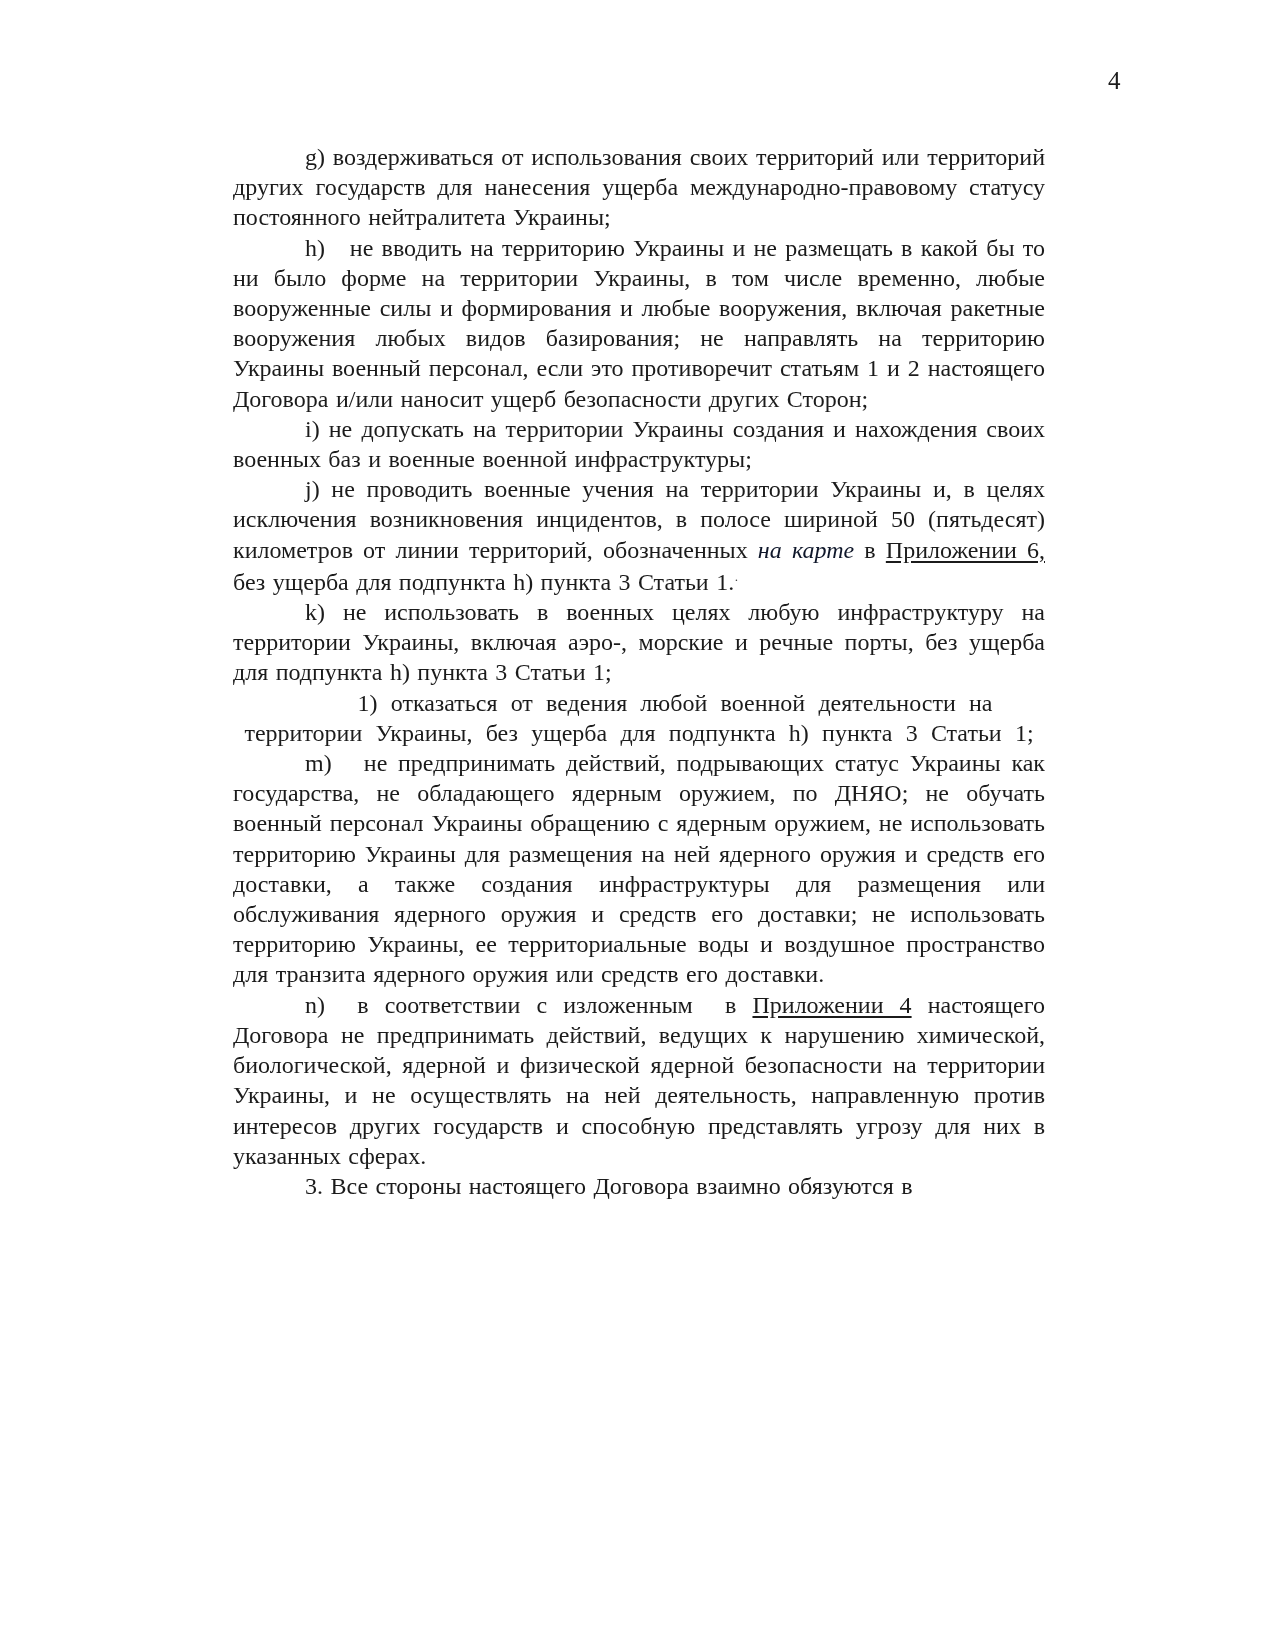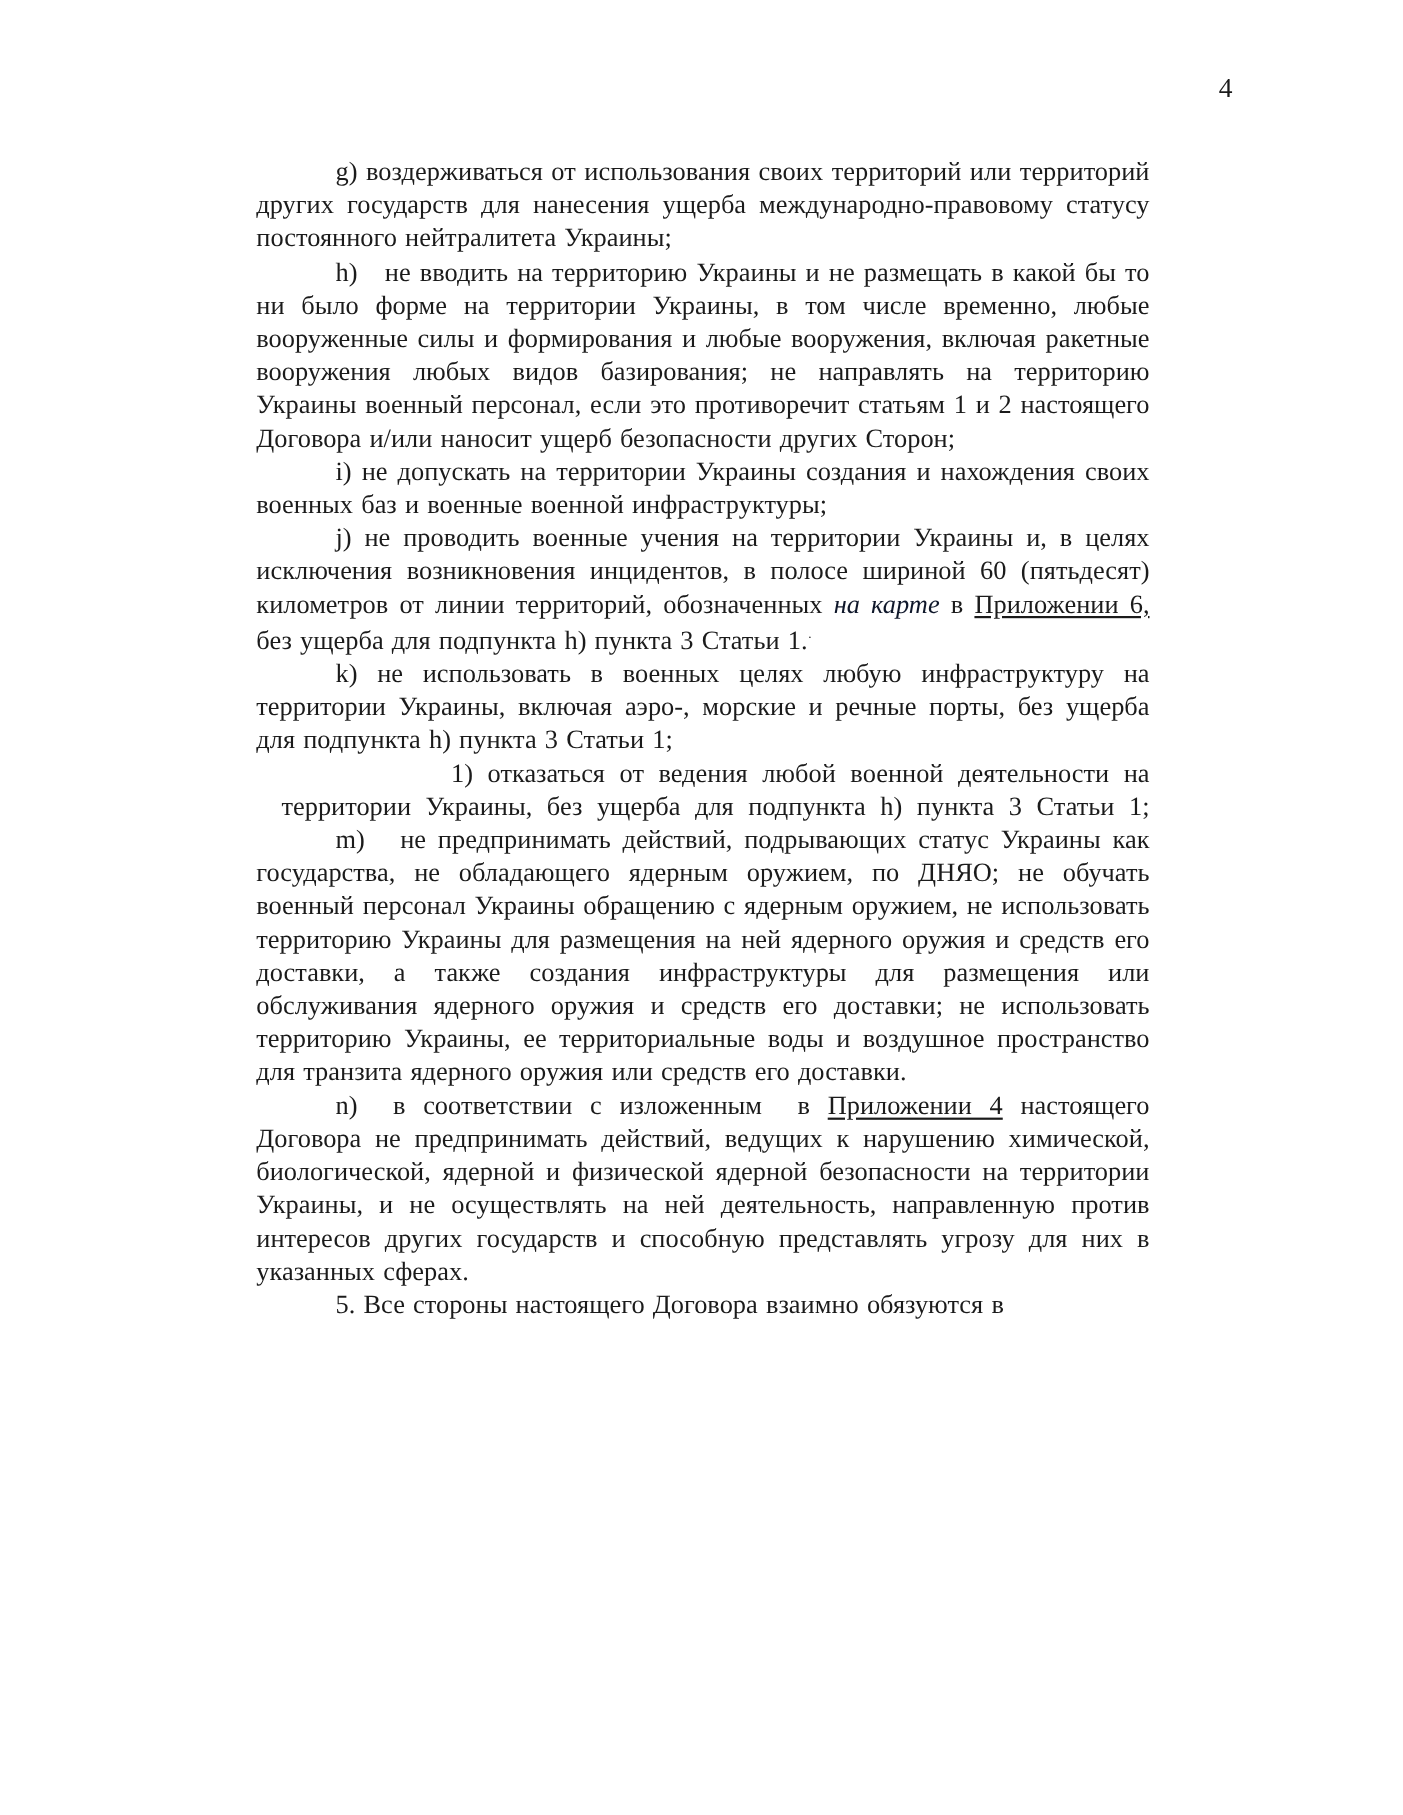--- a/index.html
+++ b/index.html
@@ -33,21 +33,21 @@
   .body-text p {
     margin: 0;
     font-size: 24px;
     line-height: 30.2px;
     text-align: justify;
     text-indent: 72px;
     word-spacing: 0.06em;
     font-family: Liberation Serif, serif;
   }
   .body-text p.align-left {
-    text-align: right;
+    text-align: center;
     word-spacing: 0.30em;
   }
   .red-italic {
     color: #0f172a;
     font-style: italic;
   }
   .underlined {
     text-decoration: underline;
     text-underline-offset: 3px;
   }
@@ -66,27 +66,27 @@
   <div class="page-number">4</div>
 
   <div class="body-text">
 
     <p><span>g) воздерживаться от использования своих территорий или территорий других государств для нанесения ущерба международно-правовому статусу постоянного нейтралитета Украины;</span></p>
 
     <p><span>h) &nbsp; не вводить на территорию Украины и не размещать в какой бы то ни было форме на территории Украины, в том числе временно, любые вооруженные силы и формирования и любые вооружения, включая ракетные вооружения любых видов базирования; не направлять на территорию Украины военный персонал, если это противоречит статьям 1 и 2 настоящего Договора и/или наносит ущерб безопасности других Сторон;</span></p>
 
     <p><span>i) не допускать на территории Украины создания и нахождения своих военных баз и военные военной инфраструктуры;</span></p>
 
-    <p><span>j) не проводить военные учения на территории Украины и, в целях исключения возникновения инцидентов, в полосе шириной 60 (пятьдесят) километров от линии территорий, обозначенных </span><span class="red-italic">на карте</span><span> в </span><span class="underlined">Приложении 6,</span><span> без ущерба для подпункта h) пункта 3 Статьи 1.</span><span class="artifact-dot">·</span></p>
+    <p><span>j) не проводить военные учения на территории Украины и, в целях исключения возникновения инцидентов, в полосе шириной 50 (пятьдесят) километров от линии территорий, обозначенных </span><span class="red-italic">на карте</span><span> в </span><span class="underlined">Приложении 6,</span><span> без ущерба для подпункта h) пункта 3 Статьи 1.</span><span class="artifact-dot">·</span></p>
 
     <p><span>k) не использовать в военных целях любую инфраструктуру на территории Украины, включая аэро-, морские и речные порты, без ущерба для подпункта h) пункта 3 Статьи 1;</span></p>
 
     <p class="align-left"><span>1) отказаться от ведения любой военной деятельности на территории Украины, без ущерба для подпункта h) пункта 3 Статьи 1;</span></p>
 
     <p><span>m) &nbsp; не предпринимать действий, подрывающих статус Украины как государства, не обладающего ядерным оружием, по ДНЯО; не обучать военный персонал Украины обращению с ядерным оружием, не использовать территорию Украины для размещения на ней ядерного оружия и средств его доставки, а также создания инфраструктуры для размещения или обслуживания ядерного оружия и средств его доставки; не использовать территорию Украины, ее территориальные воды и воздушное пространство для транзита ядерного оружия или средств его доставки.</span></p>
 
     <p><span>n) &nbsp;в соответствии с изложенным &nbsp;в </span><span class="underlined">Приложении 4</span><span> настоящего Договора не предпринимать действий, ведущих к нарушению химической, биологической, ядерной и физической ядерной безопасности на территории Украины, и не осуществлять на ней деятельность, направленную против интересов других государств и способную представлять угрозу для них в указанных сферах.</span></p>
 
 
-    <p><span>5. Все стороны настоящего Договора взаимно обязуются в</span></p>
+    <p><span>3. Все стороны настоящего Договора взаимно обязуются в</span></p>
 
   </div>
 </div>
 
 </body></html>

